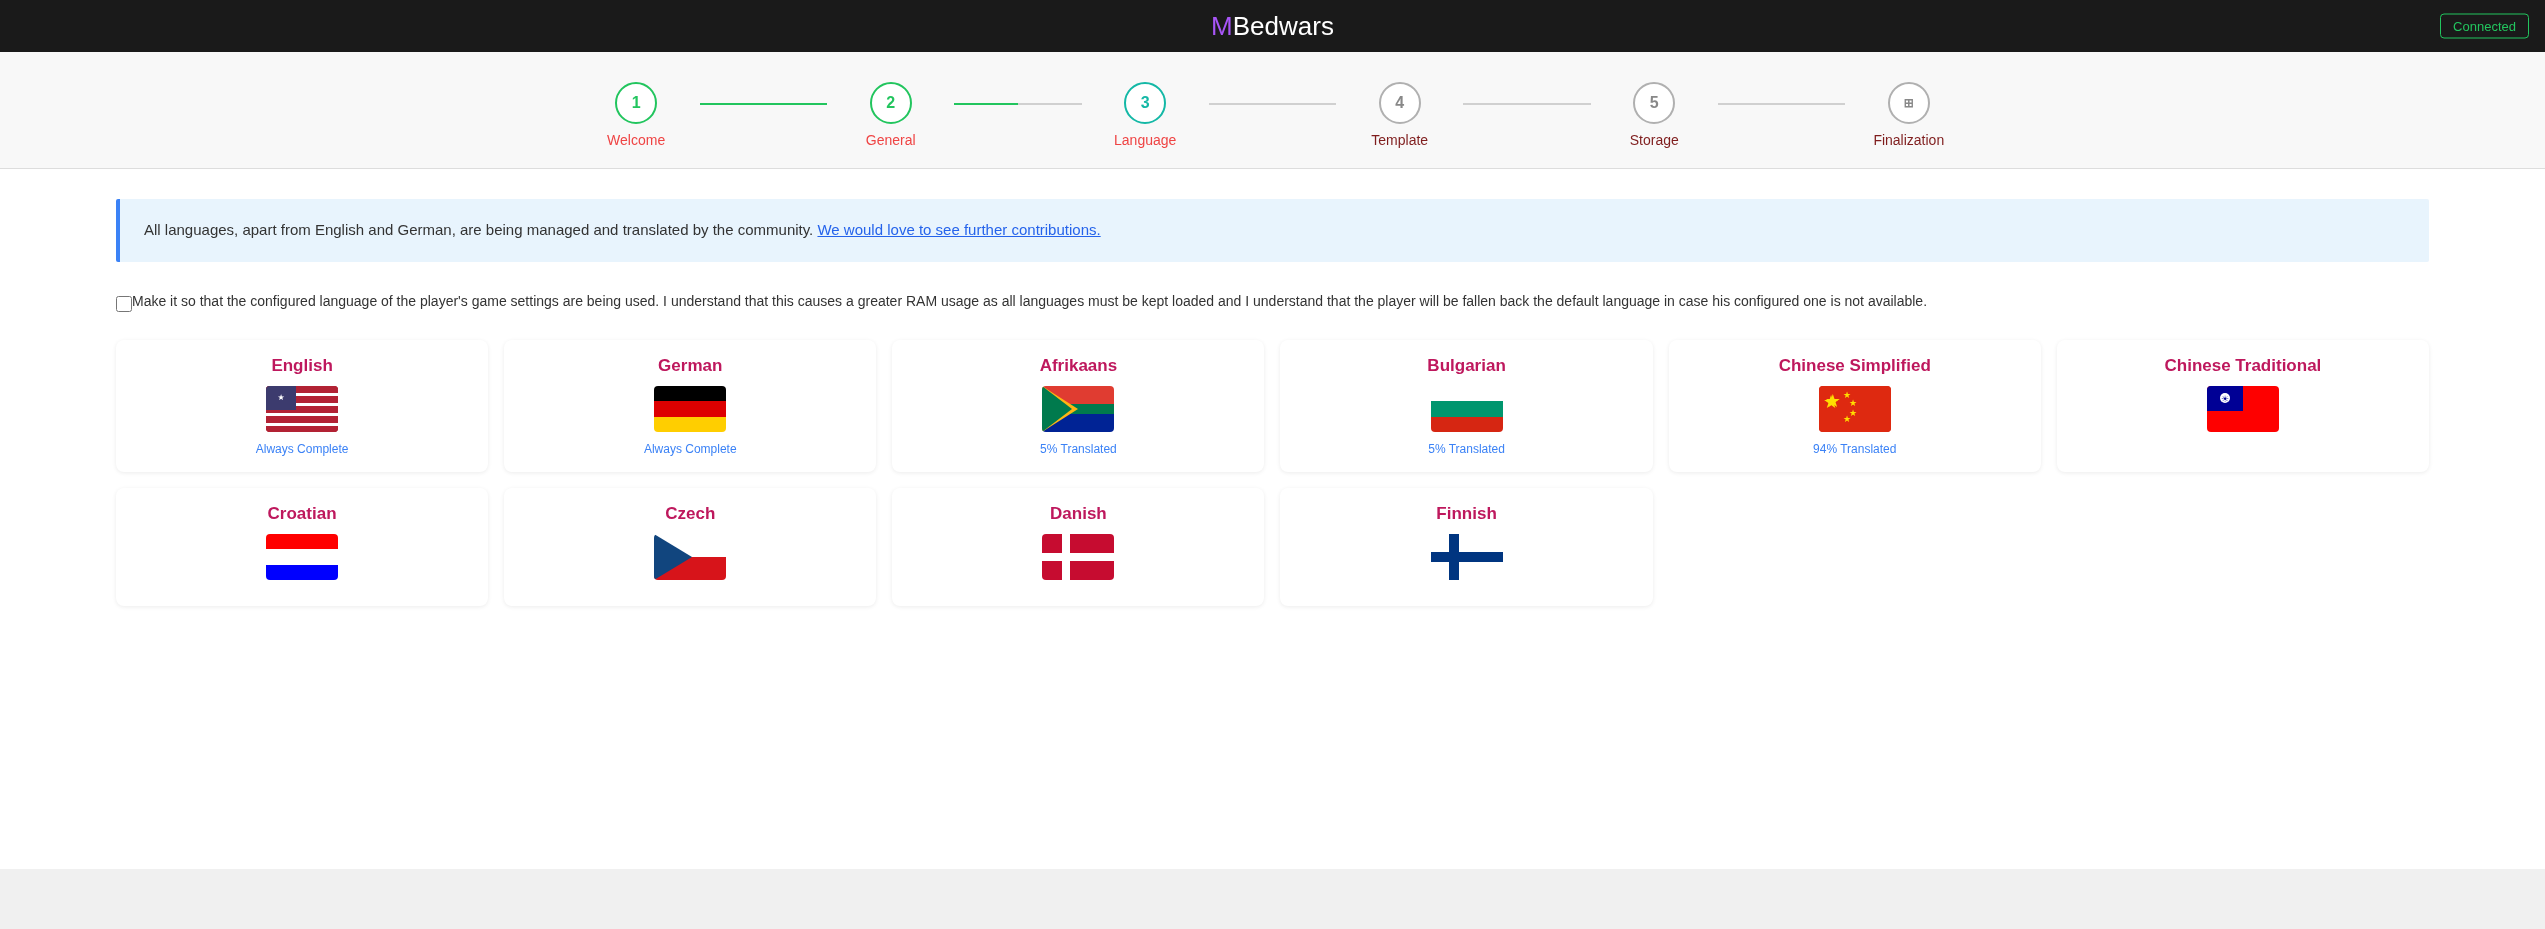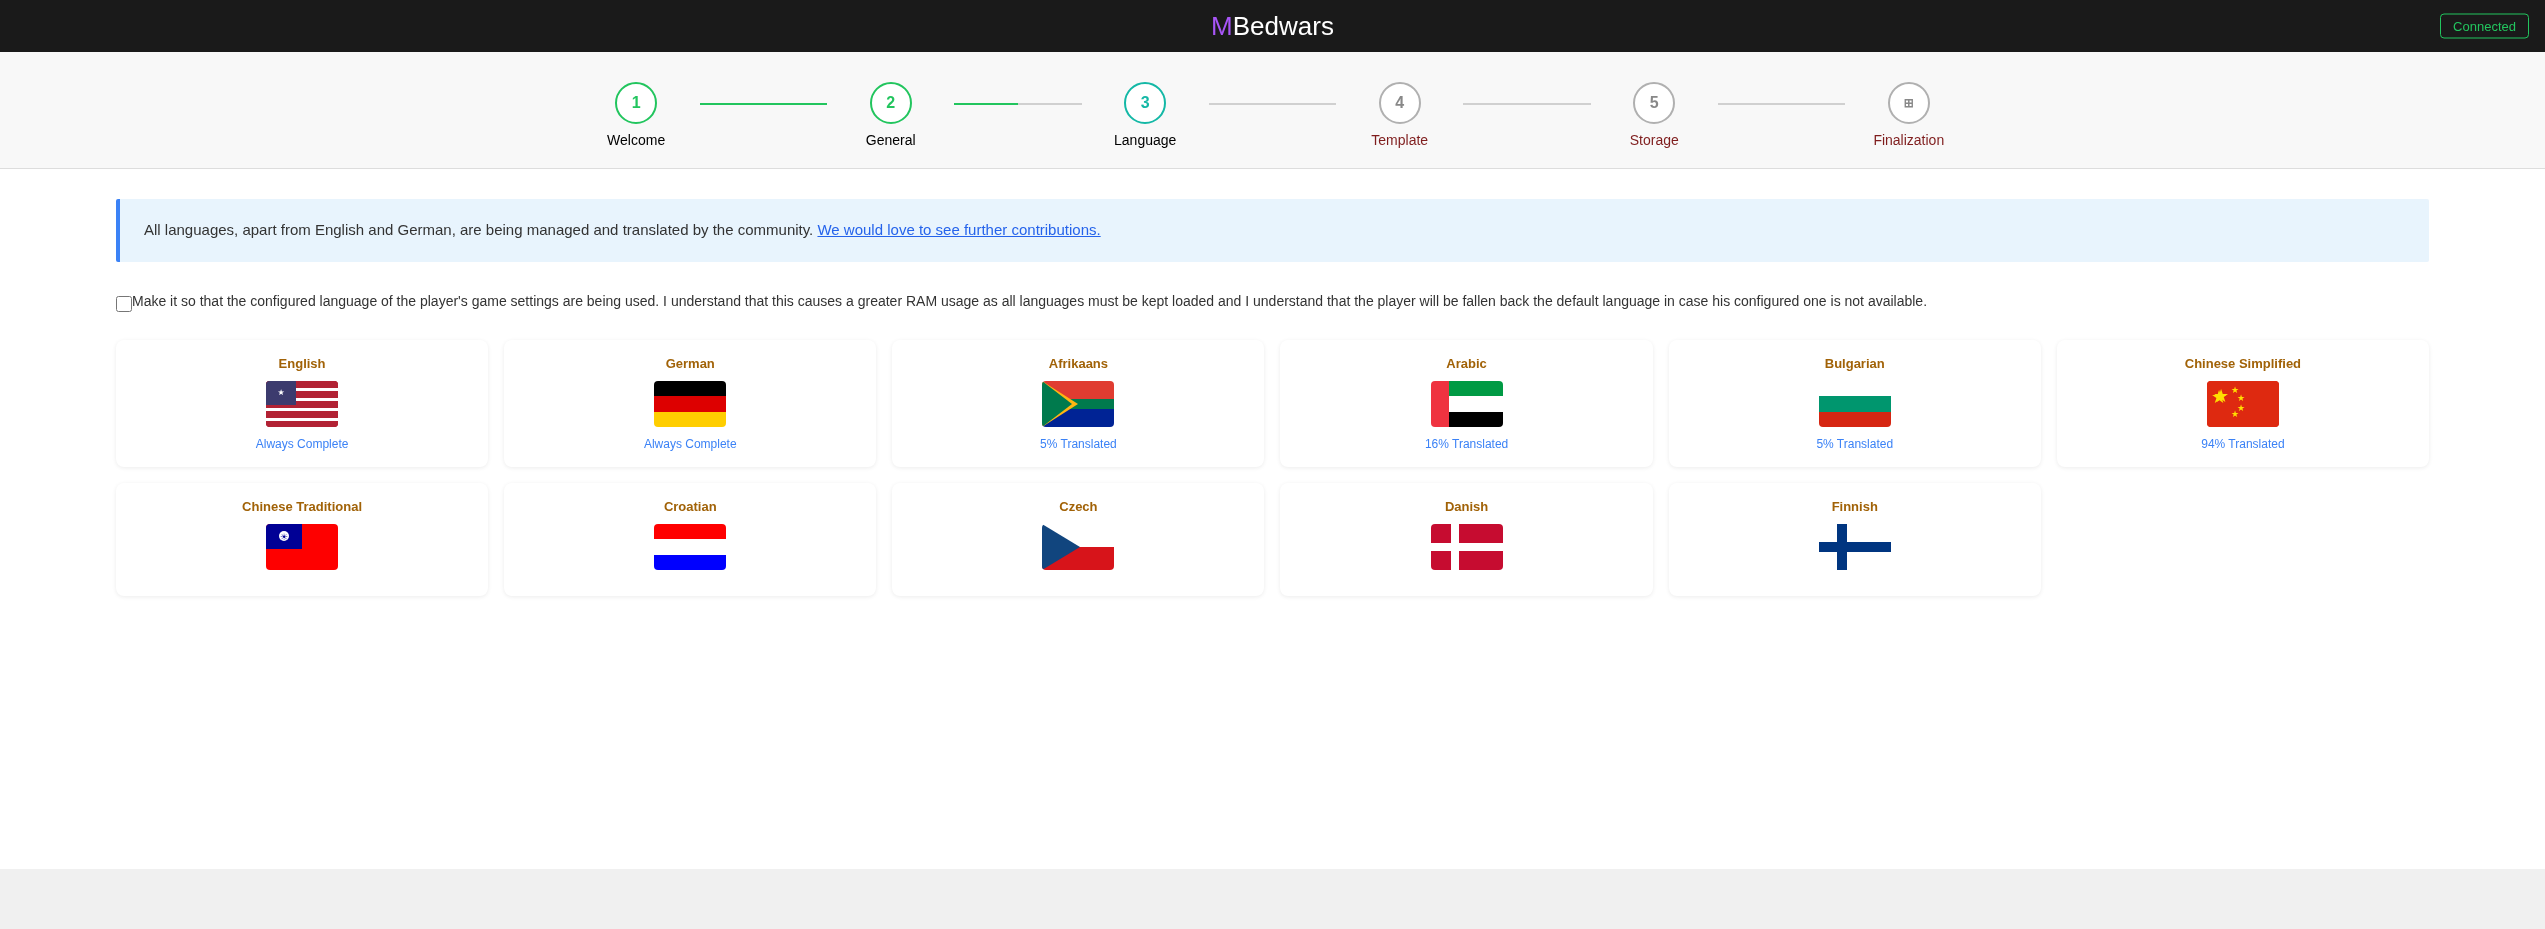--- a/index.html
+++ b/index.html
@@ -82,21 +82,21 @@
       background: white;
     }
     .step-circle.inactive {
       border: 2px solid #b0b0b0;
       color: #888;
       background: white;
     }
     .step-label {
       margin-top: 8px;
       font-size: 14px;
-      color: #000000;
+      color: #ef4444;
       text-align: center;
     }
     .step-label.inactive {
       color: #7f1d1d;
     }
     .step-connector {
       flex: 1;
       height: 2px;
       margin-top: 21px;
       position: relative;
@@ -158,23 +158,23 @@
       background: white;
       border-radius: 8px;
       padding: 16px 12px;
       display: flex;
       flex-direction: column;
       align-items: center;
       gap: 10px;
       box-shadow: 0 1px 4px rgba(0,0,0,0.08);
     }
     .lang-name {
-      font-size: 13px;
+      font-size: 17px;
       font-weight: 600;
-      color: #a16207;
+      color: #be185d;
       text-align: center;
     }
     .lang-flag {
       width: 72px;
       height: 46px;
       border-radius: 4px;
       overflow: hidden;
       display: flex;
       flex-direction: column;
     }
@@ -393,32 +393,20 @@
           <rect y="18" width="72" height="10" fill="#007A4D"></rect>
           <rect y="28" width="72" height="18" fill="#002395"></rect>
           <polygon points="0,0 0,46 36,23" fill="#FFB612"></polygon>
           <polygon points="0,0 0,46 30,23" fill="#007A4D"></polygon>
           <rect width="0" height="0"></rect>
         </svg>
       </div>
       <div class="lang-status">5% Translated</div>
     </div>
 
-    <div class="lang-card">
-      <div class="lang-name">Arabic</div>
-      <div class="lang-flag" style="border-radius:4px;overflow:hidden;">
-        <svg width="72" height="46" viewBox="0 0 72 46" xmlns="http://www.w3.org/2000/svg">
-          <rect width="72" height="46" fill="white"></rect>
-          <rect width="18" height="46" fill="#EF3340"></rect>
-          <rect y="0" x="18" width="54" height="15" fill="#009A44"></rect>
-          <rect y="31" x="18" width="54" height="15" fill="#000"></rect>
-        </svg>
-      </div>
-      <div class="lang-status">16% Translated</div>
-    </div>
 
     <div class="lang-card">
       <div class="lang-name">Bulgarian</div>
       <div class="lang-flag flag-bg">
         <div class="flag-bg-white"></div>
         <div class="flag-bg-green"></div>
         <div class="flag-bg-red"></div>
       </div>
       <div class="lang-status">5% Translated</div>
     </div>

